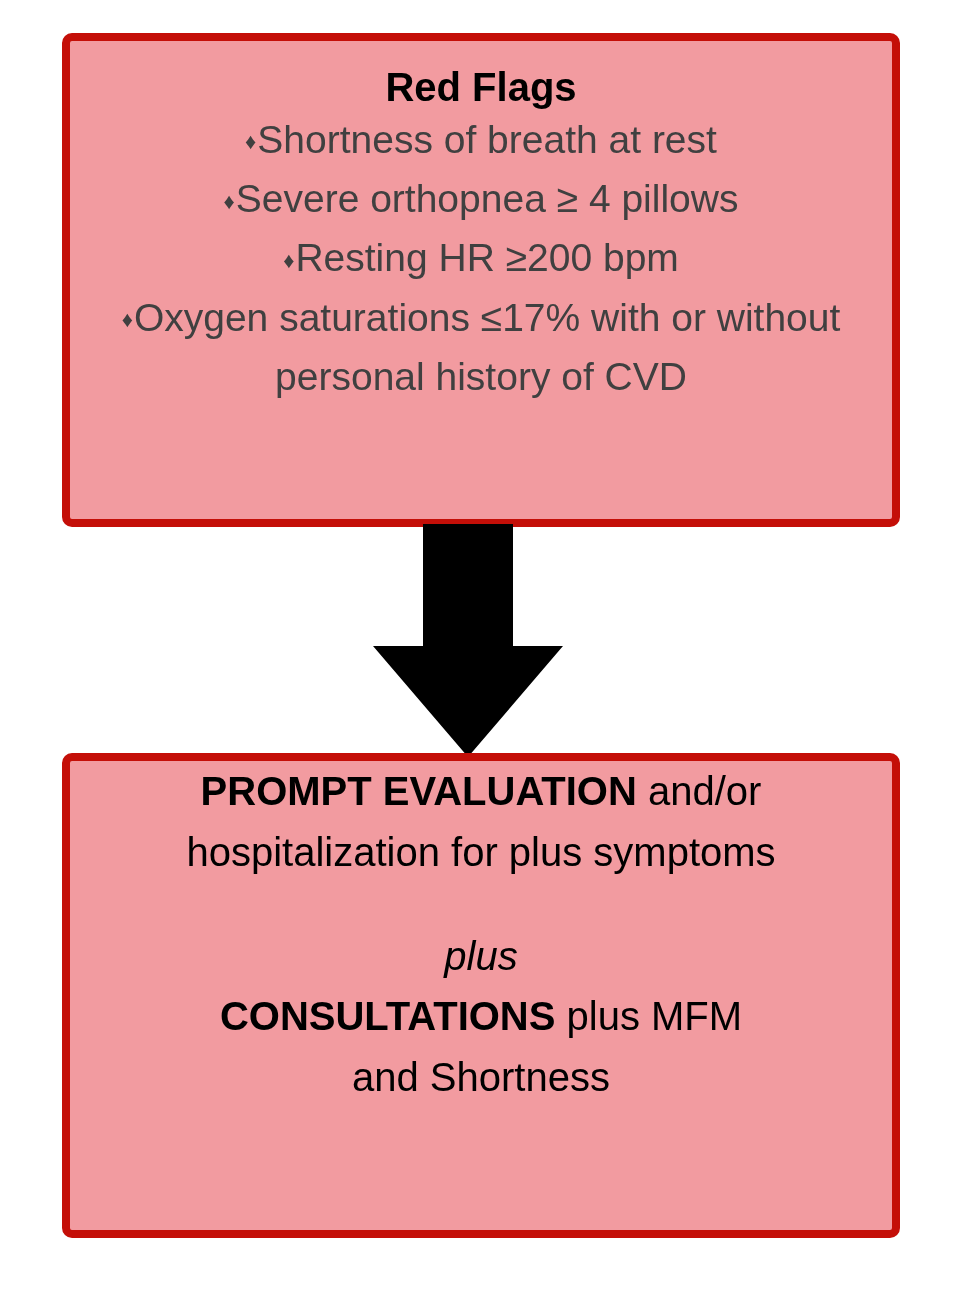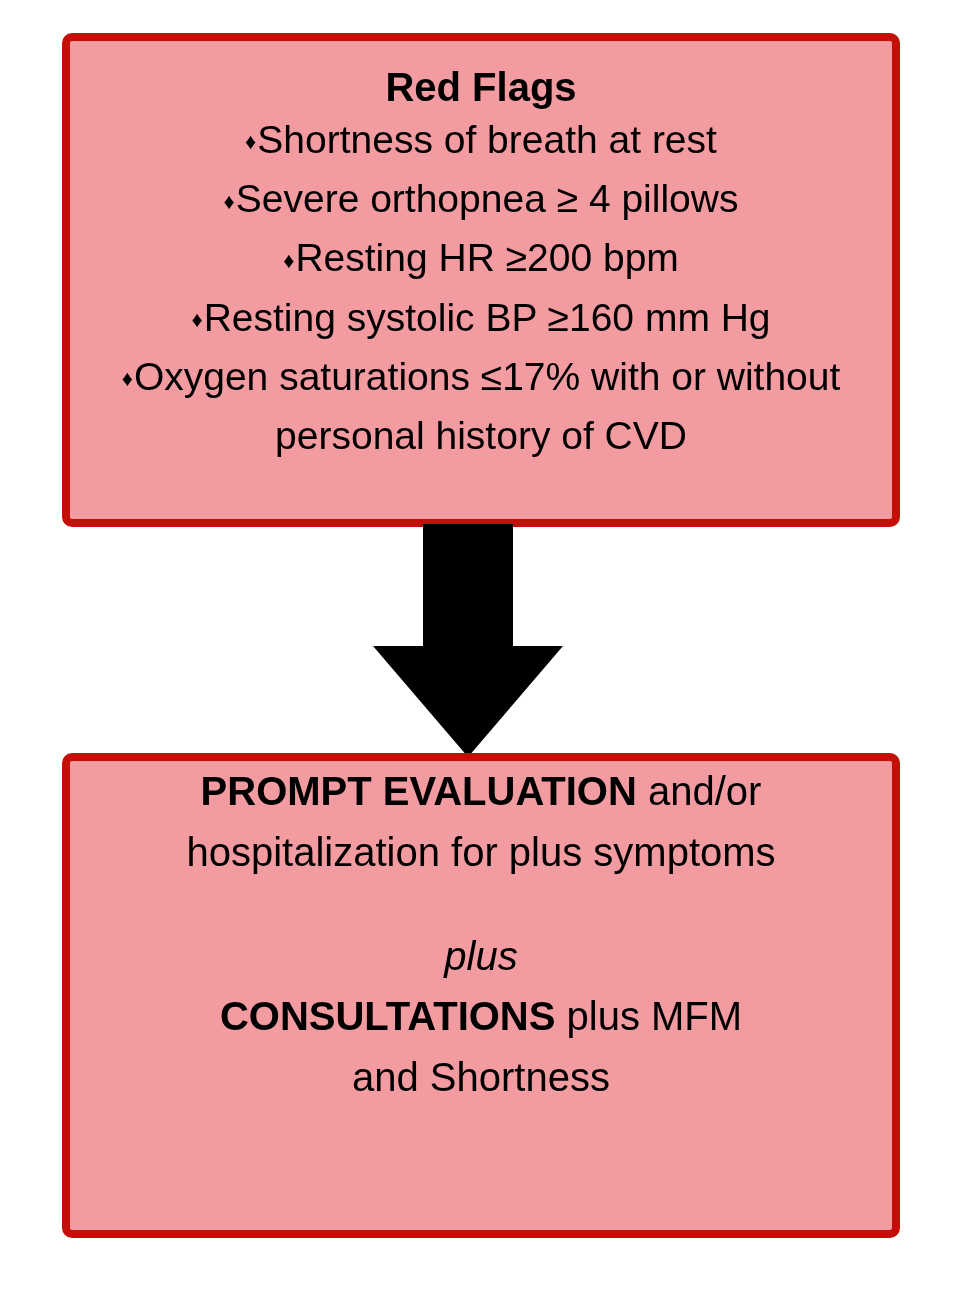--- a/index.html
+++ b/index.html
@@ -65,21 +65,21 @@
   .flag-list {
     list-style: none;
     margin: 0;
     padding: 0;
     width: 100%;
   }
 
   .flag-item {
     display: block;
     font-size: 39px;
-    color: #000000;
+    color: #404040;
     line-height: 1.52;
     text-align: center;
     white-space: nowrap;
   }
   .flag-item.wrap {
     white-space: normal;
     padding: 0 26px;
   }
 
   .bullet-diamond {
@@ -125,23 +125,20 @@
     <ul class="flag-list">
       <li class="flag-item">
         <span class="bullet-diamond">♦</span><span>Shortness of breath at rest</span>
       </li>
       <li class="flag-item">
         <span class="bullet-diamond">♦</span><span>Severe orthopnea ≥ 4 pillows</span>
       </li>
       <li class="flag-item">
         <span class="bullet-diamond">♦</span><span>Resting HR ≥200 bpm</span>
       </li>
-      <li class="flag-item">
-        <span class="bullet-diamond">♦</span><span>Resting systolic BP ≥160 mm Hg</span>
-      </li>
       <li class="flag-item wrap">
         <span class="bullet-diamond">♦</span><span>Oxygen saturations ≤17% with or without personal history of CVD</span>
       </li>
     </ul>
   </div>
 
   <div id="flow-arrow">
     <svg width="192" height="234" viewBox="0 0 192 234" xmlns="http://www.w3.org/2000/svg">
       <polygon points="51,0 141,0 141,122 191,122 96,233 1,122 51,122" fill="#000000"></polygon>
     </svg>

